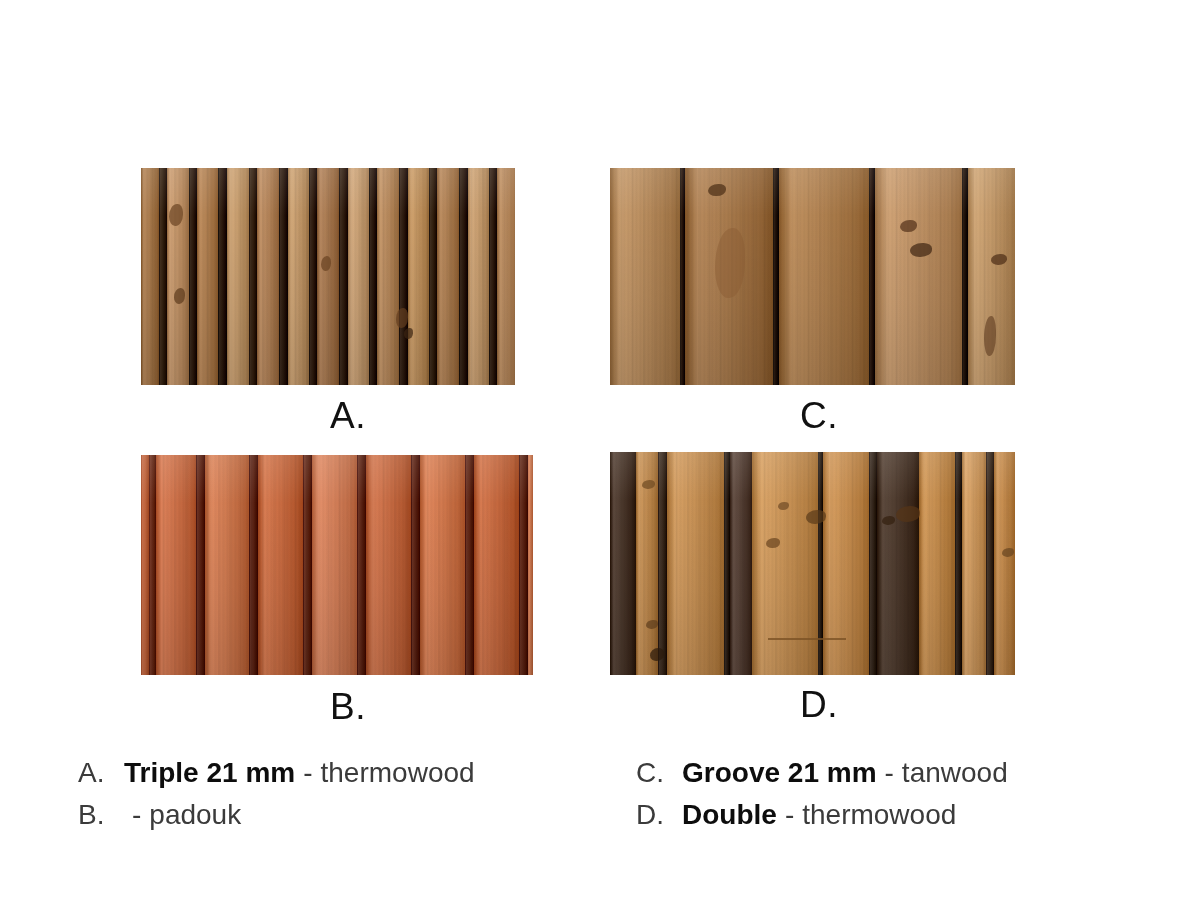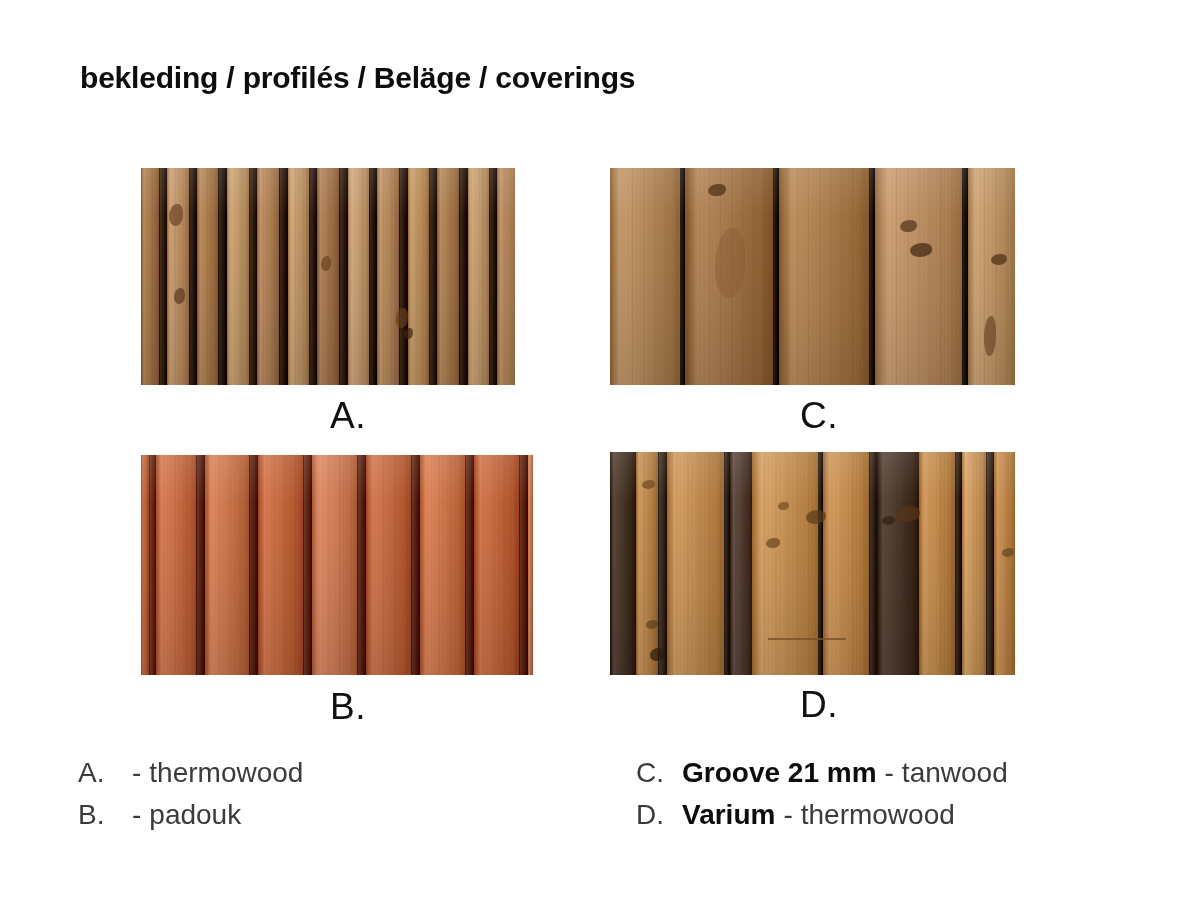--- a/index.html
+++ b/index.html
@@ -142,21 +142,20 @@
   .legend-material {
     color: #3b3b3b;
     font-weight: 400;
   }
 </style>
 </head>
 <body>
 
 <div class="page">
 
-  <div class="title">bekleding / profilés / Beläge / coverings</div>
 
   <div class="panel panel-a">
     <div class="slats">
         <div class="slat" style="left: 0px; width: 18px; background: linear-gradient(90deg, rgb(129, 82, 36) 0%, rgb(185, 138, 92) 14%, rgb(169, 122, 76) 48%, rgb(147, 100, 54) 86%, rgb(129, 82, 36) 100%);"></div>
         <div class="slat" style="left: 18px; width: 8px; background: linear-gradient(90deg, rgb(11, 0, 0) 0%, rgb(67, 48, 31) 14%, rgb(51, 32, 15) 48%, rgb(29, 10, 0) 86%, rgb(11, 0, 0) 100%);"></div>
         <div class="slat" style="left: 26px; width: 22px; background: linear-gradient(90deg, rgb(154, 108, 64) 0%, rgb(210, 164, 120) 14%, rgb(194, 148, 104) 48%, rgb(172, 126, 82) 86%, rgb(154, 108, 64) 100%);"></div>
         <div class="slat" style="left: 48px; width: 8px; background: linear-gradient(90deg, rgb(4, 0, 0) 0%, rgb(60, 42, 29) 14%, rgb(44, 26, 13) 48%, rgb(22, 4, 0) 86%, rgb(4, 0, 0) 100%);"></div>
         <div class="slat" style="left: 56px; width: 21px; background: linear-gradient(90deg, rgb(136, 87, 40) 0%, rgb(192, 143, 96) 14%, rgb(176, 127, 80) 48%, rgb(154, 105, 58) 86%, rgb(136, 87, 40) 100%);"></div>
         <div class="slat" style="left: 77px; width: 9px; background: linear-gradient(90deg, rgb(2, 0, 0) 0%, rgb(58, 40, 28) 14%, rgb(42, 24, 12) 48%, rgb(20, 2, 0) 86%, rgb(2, 0, 0) 100%);"></div>
         <div class="slat" style="left: 86px; width: 22px; background: linear-gradient(90deg, rgb(158, 116, 69) 0%, rgb(214, 172, 125) 14%, rgb(198, 156, 109) 48%, rgb(176, 134, 87) 86%, rgb(158, 116, 69) 100%);"></div>
@@ -269,20 +268,21 @@
     <div class="knot" style="left:392px; top:96px;  width:12px; height:9px;  background:#67441f;"></div>
     <div class="knot" style="left:158px; top:186px; width:78px; height:2px;  background:#7a5124; border-radius:0; opacity:0.8;"></div>
   </div>
   <div class="caption cap-d">D.</div>
 
   <div class="legend">
     <div class="legend-col legend-left">
 
       <div class="legend-row">
         <span class="legend-key">A.</span>
+        <span class="legend-name">Triple 21 mm</span>
         <span class="legend-dash">-</span>
         <span class="legend-material">thermowood</span>
       </div>
 
       <div class="legend-row">
         <span class="legend-key">B.</span>
         <span class="legend-dash">-</span>
         <span class="legend-material">padouk</span>
       </div>
 
@@ -292,21 +292,21 @@
 
       <div class="legend-row">
         <span class="legend-key">C.</span>
         <span class="legend-name">Groove 21 mm</span>
         <span class="legend-dash">-</span>
         <span class="legend-material">tanwood</span>
       </div>
 
       <div class="legend-row">
         <span class="legend-key">D.</span>
-        <span class="legend-name">Varium</span>
+        <span class="legend-name">Double</span>
         <span class="legend-dash">-</span>
         <span class="legend-material">thermowood</span>
       </div>
 
     </div>
   </div>
 
 </div>
 
 </body></html>

